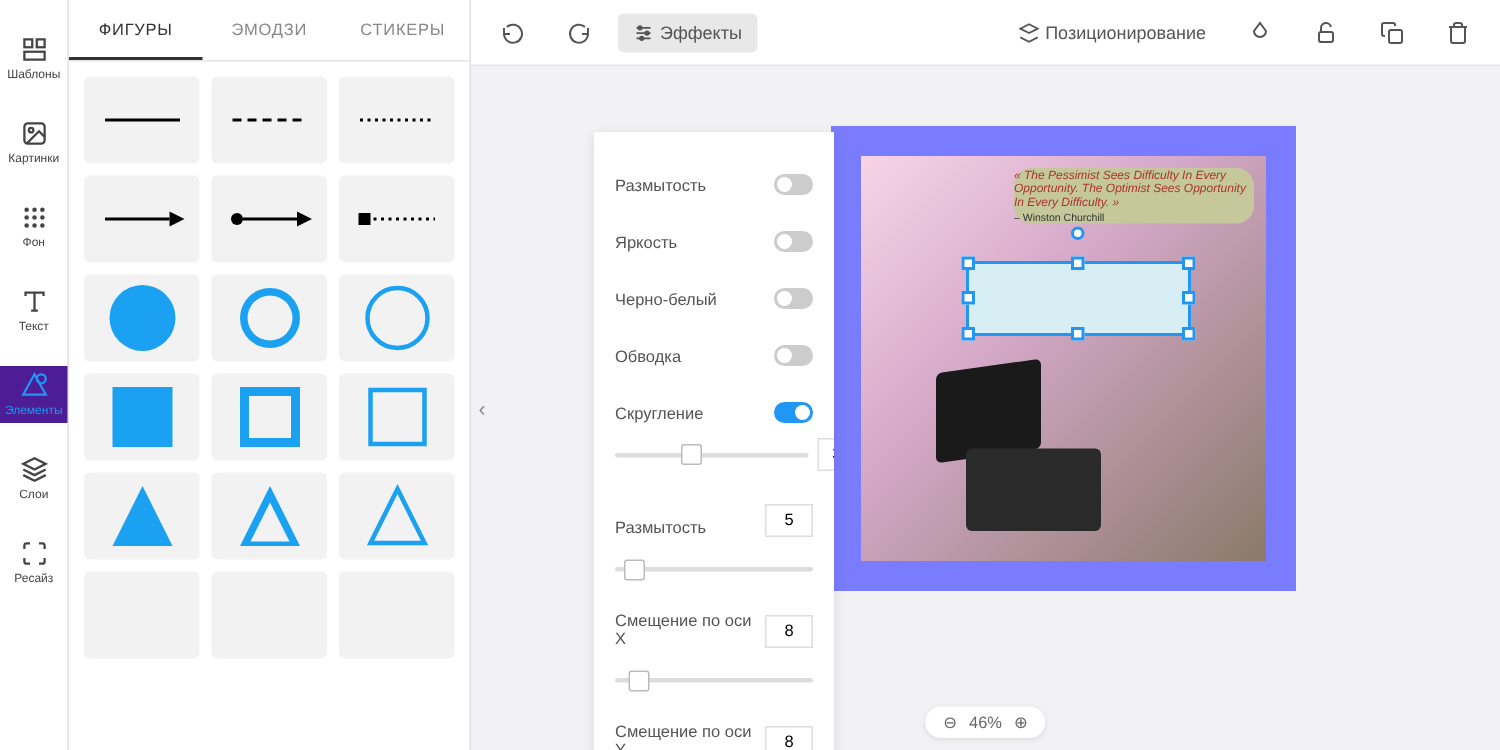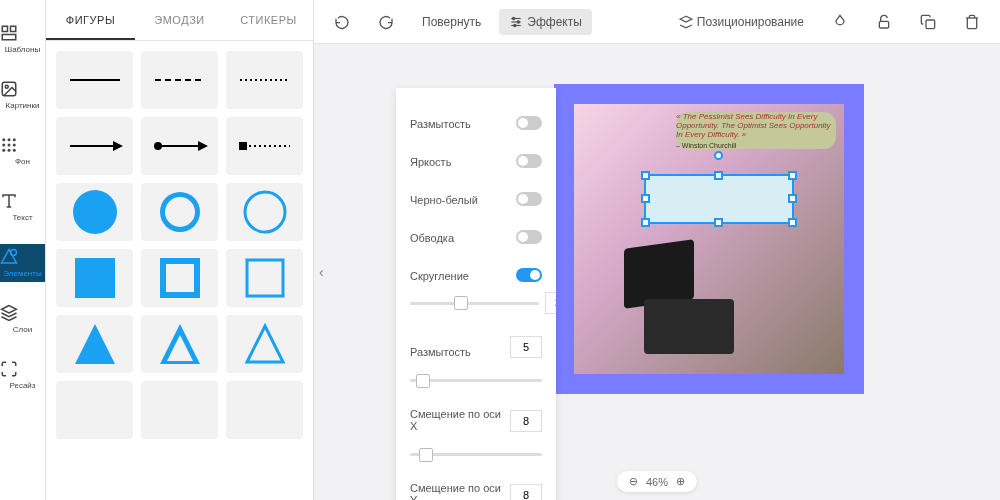--- a/index.html
+++ b/index.html
@@ -1,20 +1,20 @@
 <!DOCTYPE html>
 <html><head>
 <meta charset="utf-8">
 <style>
 * { box-sizing: border-box; margin: 0; padding: 0; font-family: Arial, sans-serif; }
 body { width: 1000px; height: 500px; overflow: hidden; background: #fff; display: flex; }
 
 .left-rail { width: 46px; background: #fff; border-right: 1px solid #e0e0e0; display: flex; flex-direction: column; align-items: center; padding-top: 20px; gap: 18px; }
-.rail-item { display: flex; flex-direction: column; gap: 3px; cursor: pointer; width: 100%; padding: 4px 0; }
-.rail-item.active { background: #0c4a6e; }
+.rail-item { display: flex; flex-direction: column; align-items: center; gap: 3px; cursor: pointer; width: 100%; padding: 4px 0; }
+.rail-item.active { background: #4c1d95; }
 .rail-item svg { width: 18px; height: 18px; }
 .rail-label { font-size: 8px; color: #444; text-align: center; }
 
 .elements-panel { width: 268px; background: #fff; border-right: 1px solid #e0e0e0; display: flex; flex-direction: column; }
 .tabs { display: flex; border-bottom: 1px solid #e5e5e5; }
 .tab { flex: 1; text-align: center; padding: 14px 0 12px; font-size: 11px; color: #888; cursor: pointer; letter-spacing: 0.5px; }
 .tab.active { color: #333; border-bottom: 2px solid #333; font-weight: 400; }
 
 .shapes-scroll { flex: 1; overflow-y: auto; padding: 10px; }
 .shape-row { display: flex; gap: 8px; margin-bottom: 8px; }
@@ -238,23 +238,20 @@
     <div class="tb-btn">
         <svg width="16" height="16" viewBox="0 0 24 24" fill="none" stroke="#555" stroke-width="2">
           <path d="M3 7v6h6M3 13a9 9 0 1 0 3-7"></path>
         </svg>
       </div>
     <div class="tb-btn">
         <svg width="16" height="16" viewBox="0 0 24 24" fill="none" stroke="#555" stroke-width="2">
           <path d="M21 7v6h-6M21 13a9 9 0 1 1-3-7"></path>
         </svg>
       </div>
-    <div class="tb-btn">
-        <span>Повернуть</span>
-      </div>
     <div class="tb-btn active">
         <svg width="14" height="14" viewBox="0 0 24 24" fill="none" stroke="#555" stroke-width="2">
           <line x1="4" y1="6" x2="20" y2="6"></line>
           <line x1="4" y1="12" x2="20" y2="12"></line>
           <line x1="4" y1="18" x2="20" y2="18"></line>
           <circle cx="8" cy="6" r="2" fill="#555"></circle>
           <circle cx="16" cy="12" r="2" fill="#555"></circle>
           <circle cx="10" cy="18" r="2" fill="#555"></circle>
         </svg>
         <span>Эффекты</span>

